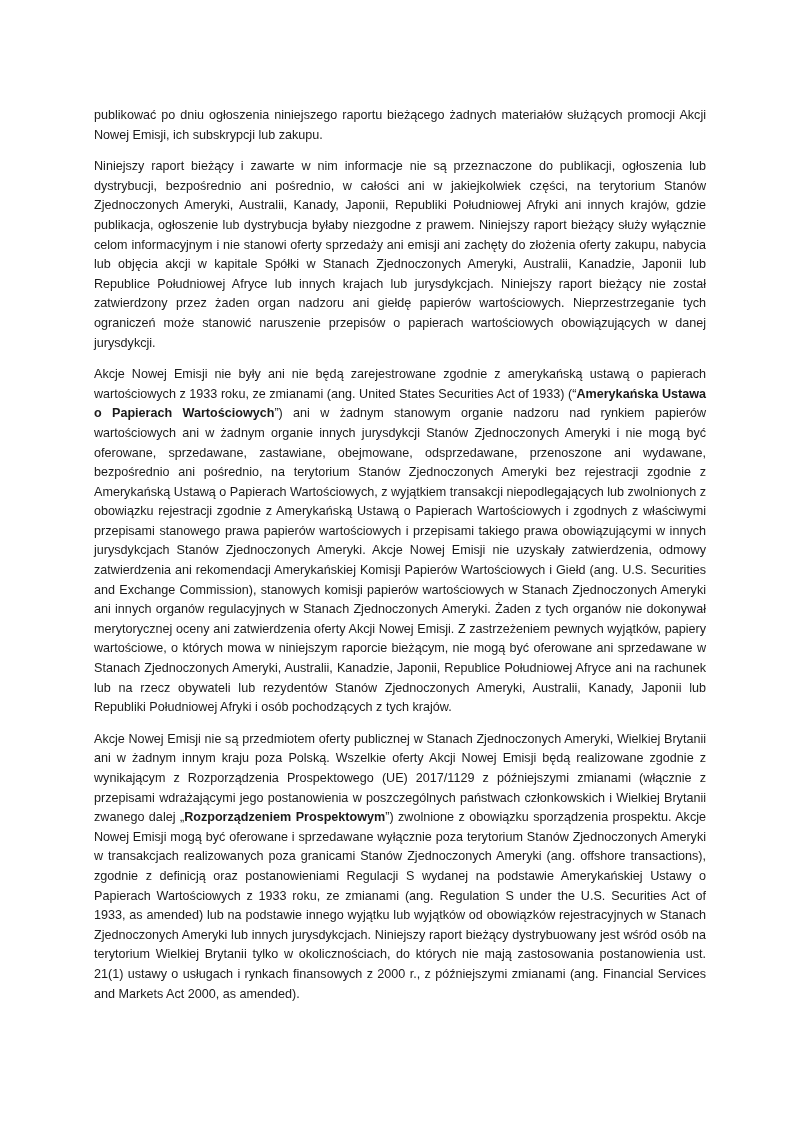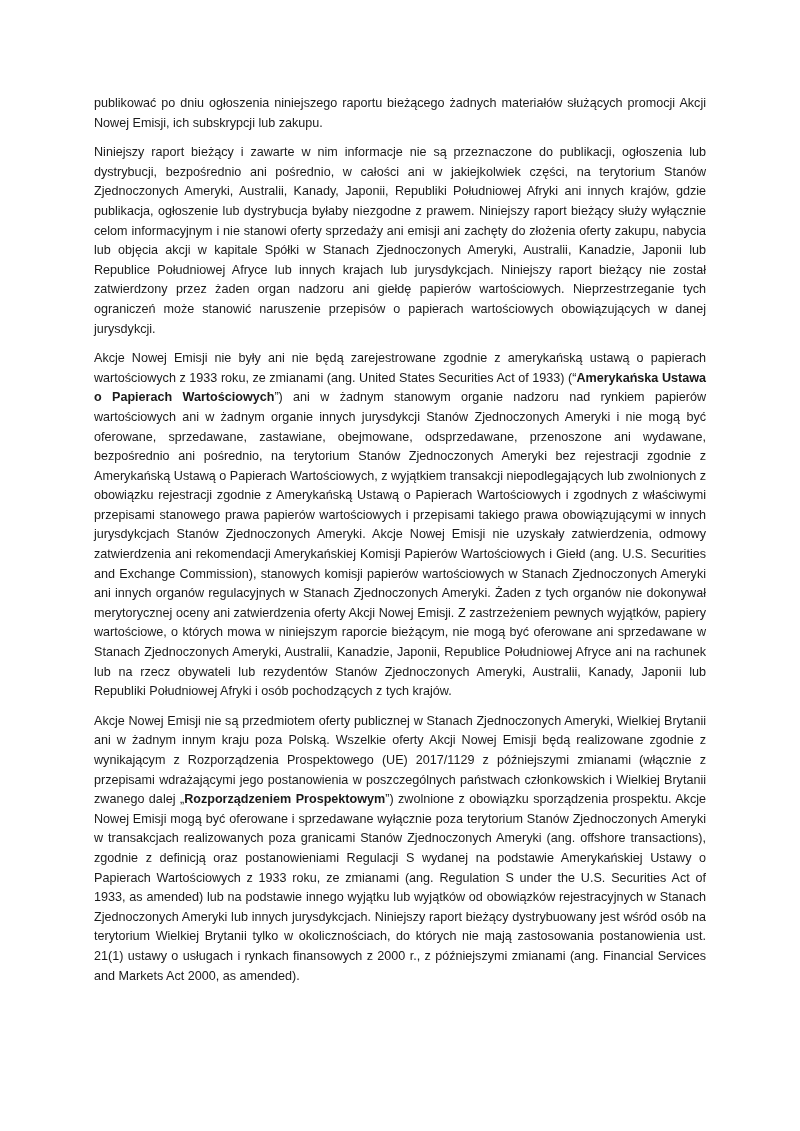--- a/index.html
+++ b/index.html
@@ -8,21 +8,21 @@
     position: absolute;
     left: 94px;
     top: 94px;
     width: 612px;
     font-family: "Liberation Sans", sans-serif;
     font-size: 12.6px;
     line-height: 19.6px;
     color: #1a1a1a;
     text-align: justify;
   }
-  .para { margin: 0 0 10px 0; }
+  .para { margin: 12px 0 10px 0; }
   .para b { font-weight: bold; }
 </style>
 </head>
 <body>
 
 <div class="page">
   <p class="para">
     <span>publikować po dniu ogłoszenia niniejszego raportu bieżącego żadnych materiałów służących promocji Akcji Nowej Emisji, ich subskrypcji lub zakupu.</span>
   </p>
   <p class="para">

